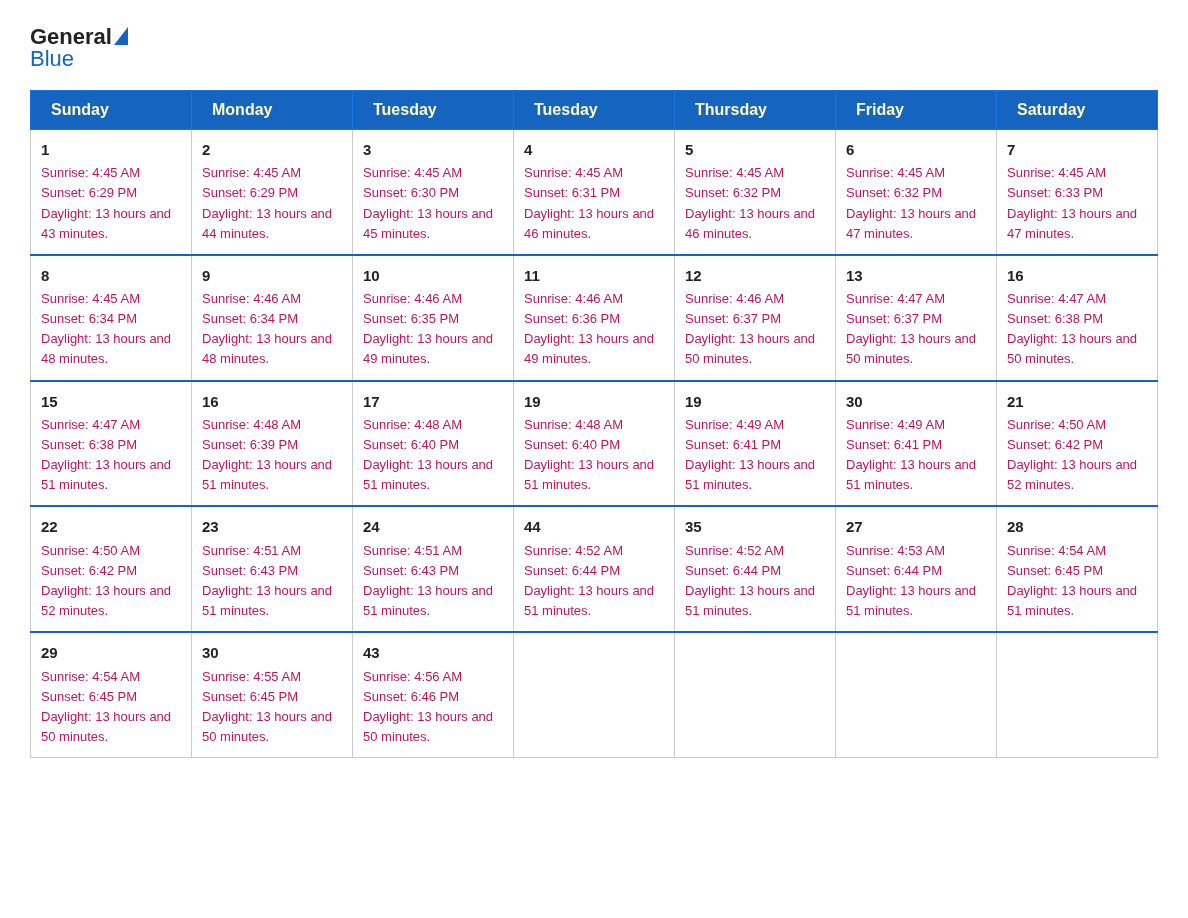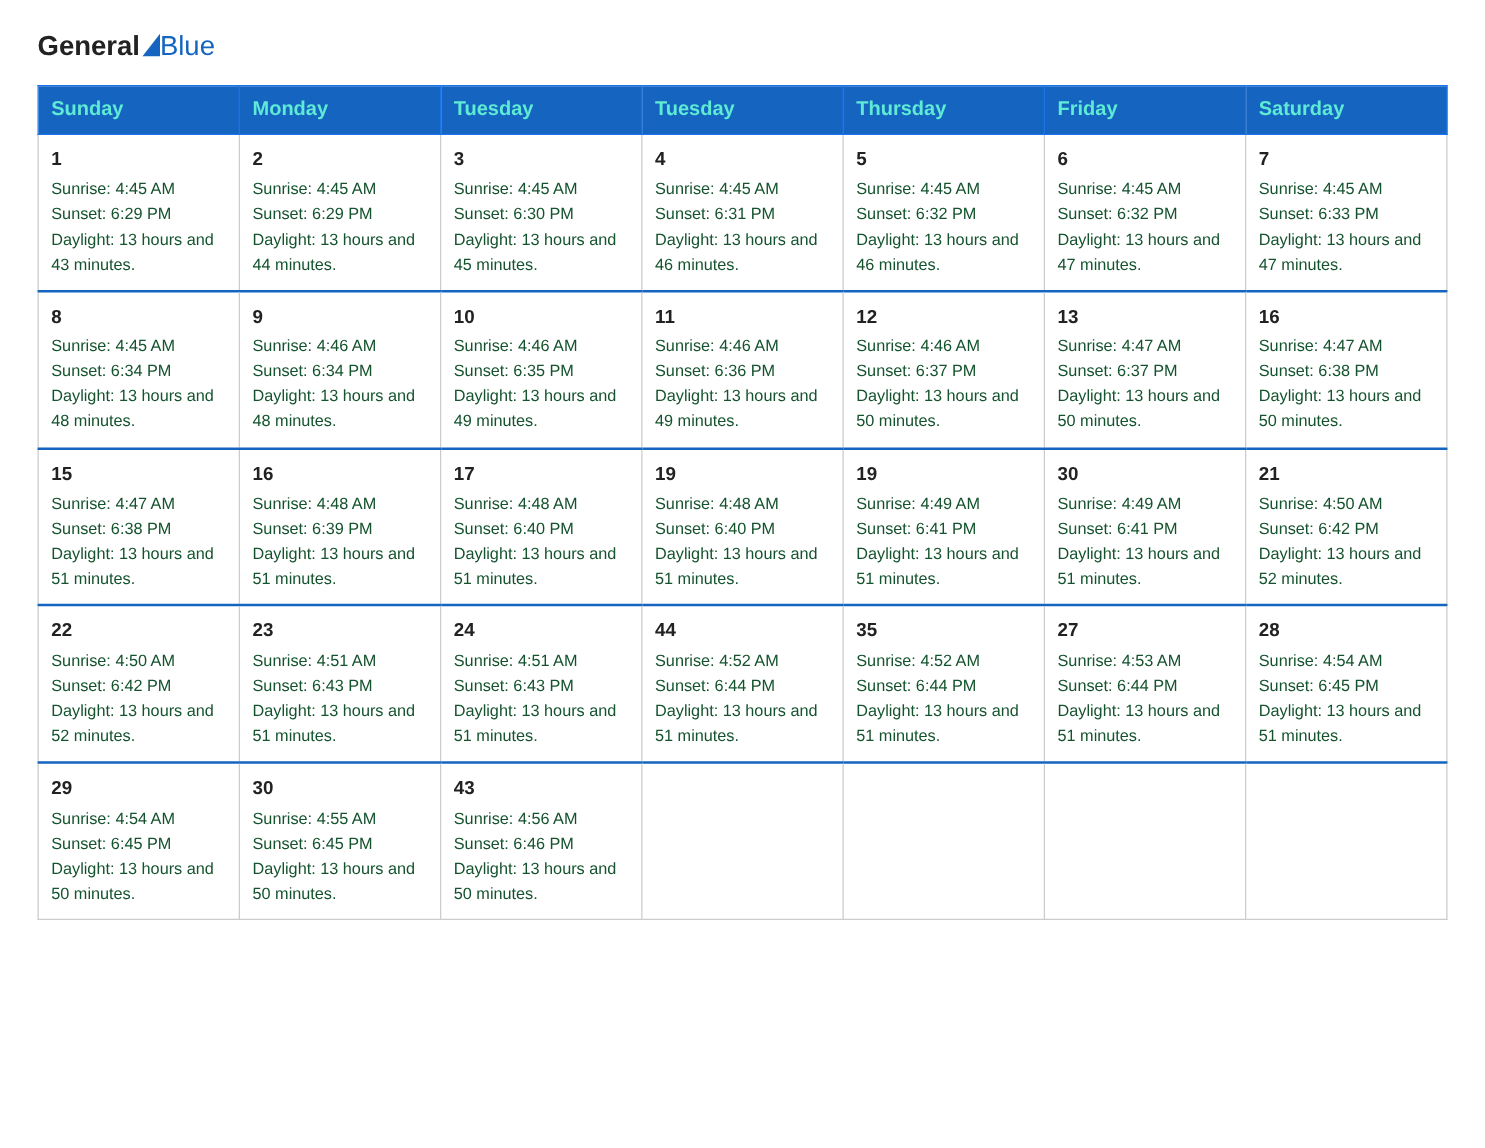--- a/index.html
+++ b/index.html
@@ -12,21 +12,21 @@
       padding: 20px 30px;
     }
     .header {
       display: flex;
       justify-content: space-between;
       align-items: flex-start;
       margin-bottom: 18px;
     }
     .logo {
       display: flex;
-      flex-direction: row;
+      flex-direction: column;
       align-items: flex-start;
       margin-top: 6px;
     }
     .logo-text {
       font-size: 22px;
       font-weight: bold;
       color: #222;
       line-height: 1;
     }
     .logo-triangle {
@@ -59,24 +59,24 @@
       color: #555;
       margin-top: 4px;
     }
     .calendar {
       width: 100%;
       border-collapse: collapse;
       border: 1px solid #1565C0;
     }
     .calendar th {
       background-color: #1565C0;
-      color: #5eead4;
+      color: #fef9c3;
       font-size: 16px;
       font-weight: bold;
-      padding: 10px 10px;
+      padding: 10px 20px;
       text-align: left;
       border: 1px solid #1a73e8;
     }
     .calendar td {
       vertical-align: top;
       padding: 8px 10px 10px 10px;
       border: 1px solid #ccc;
       font-size: 13px;
       line-height: 1.55;
       width: 14.28%;
@@ -86,21 +86,21 @@
       background: #fff;
     }
     .day-number {
       font-size: 15px;
       font-weight: bold;
       color: #222;
       display: block;
       margin-bottom: 2px;
     }
     .day-info {
-      color: #14532d;
+      color: #be185d;
       font-size: 13px;
       line-height: 1.55;
     }
     .row-separator td {
       border-top: 2px solid #1565C0;
     }
   </style>
 </head>
 <body>
 

